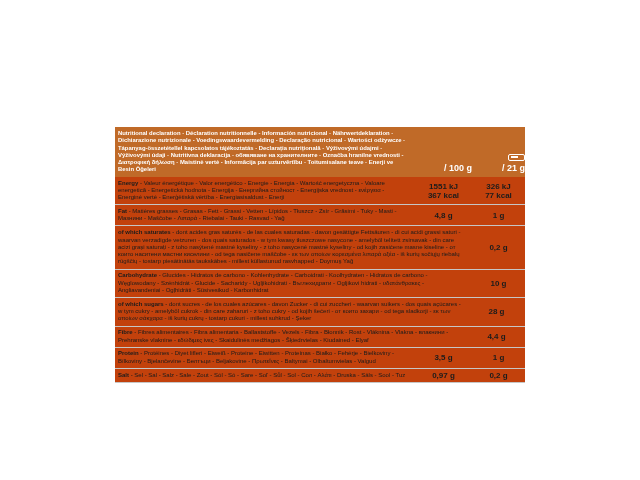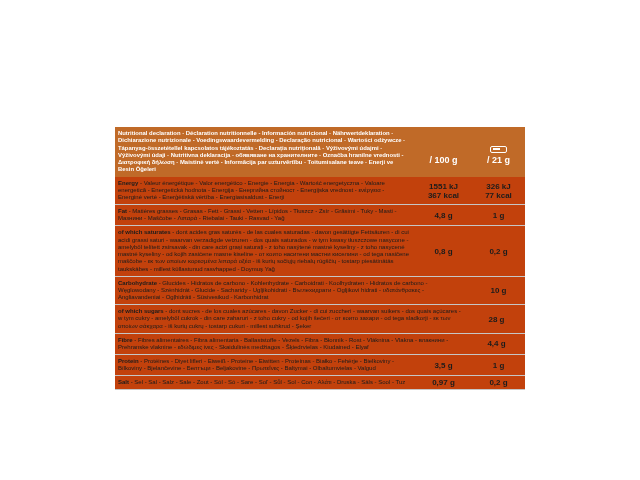--- a/index.html
+++ b/index.html
@@ -3,21 +3,21 @@
 <meta charset="utf-8">
 <style>
   html,body{margin:0;padding:0;background:#ffffff;}
   body{width:640px;height:480px;position:relative;overflow:hidden;
        font-family:"Liberation Sans","DejaVu Sans",sans-serif;color:#1c1c1c;}
   .label-table{position:absolute;left:115px;top:127px;width:410px;}
 
   
   .nl-header{background:#c06a28;color:#ffffff;display:flex;align-items:stretch;min-height:39px;box-sizing:border-box;}
   .nl-header-text{flex:1;font-size:5.9px;line-height:7.3px;font-weight:bold;padding:3px 6px 3px 3px;box-sizing:border-box;}
-  .nl-col{width:57px;display:flex;flex-direction:column;justify-content:flex-end;align-items:center;padding-bottom:12px;box-sizing:border-box;}
+  .nl-col{width:57px;display:flex;flex-direction:column;justify-content:flex-end;align-items:flex-end;padding-bottom:4px;box-sizing:border-box;}
   .nl-col.last{width:53px;}
   .nl-col-label{font-size:9px;font-weight:bold;white-space:nowrap;}
   .bar-icon{width:17px;height:7px;border:1px solid #ffffff;border-radius:2px;position:relative;margin-bottom:2px;box-sizing:border-box;}
   .bar-icon::after{content:"";position:absolute;left:2px;top:1.5px;width:7px;height:1.5px;background:#ffffff;}
 
   
   .nl-row{display:flex;border-bottom:1px solid #c6c6c6;background:#c2410c;}
   .cell-desc{flex:1;font-size:6px;line-height:7.3px;padding:2.8px 6px 2.8px 3px;box-sizing:border-box;}
   .cell-desc .term{font-weight:bold;}
   .cell-val{width:57px;display:flex;align-items:center;justify-content:center;text-align:center;
@@ -49,21 +49,20 @@
   </div>
 
   <div class="nl-row">
     <div class="cell-desc"><span class="term">Fat</span><span> - Matières grasses - Grasas - Fett - Grassi - Vetten - Lípidos - Tłuszcz - Zsír - Grăsimi - Tuky - Masti - Мазнини - Maščobe - Λιπαρά - Riebalai - Tauki - Rasvad - Yağ</span></div>
     <div class="cell-val">4,8 g</div>
     <div class="cell-val last">1 g</div>
   </div>
 
   <div class="nl-row">
     <div class="cell-desc"><span class="term">of which saturates</span><span> - dont acides gras saturés - de las cuales saturadas - davon gesättigte Fettsäuren - di cui acidi grassi saturi - waarvan verzadigde vetzuren - dos quais saturados - w tym kwasy tłuszczowe nasycone - amelyből telített zsírsavak - din care acizi grași saturați - z toho nasýtené mastné kyseliny - z toho nasycené mastné kyseliny - od kojih zasićene masne kiseline - от които наситени мастни киселини - od tega nasičene maščobe - εκ των οποίων κορεσμένα λιπαρά οξέα - iš kurių sočiųjų riebalų rūgščių - tostarp piesātinātās taukskābes - millest küllastunud rasvhapped - Doymuş Yağ</span></div>
-    <div class="cell-val">0,8 g</div>
     <div class="cell-val last">0,2 g</div>
   </div>
 
   <div class="nl-row">
     <div class="cell-desc"><span class="term">Carbohydrate</span><span> - Glucides - Hidratos de carbono - Kohlenhydrate - Carboidrati - Koolhydraten - Hidratos de carbono - Węglowodany - Szénhidrát - Glucide - Sacharidy - Ugljikohidrati - Въглехидрати - Ogljikovi hidrati - υδατάνθρακες - Angliavandeniai - Ogļhidrāti - Süsivesikud - Karbonhidrat</span></div>
     <div class="cell-val last">10 g</div>
   </div>
 
   <div class="nl-row">
     <div class="cell-desc"><span class="term">of which sugars</span><span> - dont sucres - de los cuales azúcares - davon Zucker - di cui zuccheri - waarvan suikers - dos quais açúcares - w tym cukry - amelyből cukrok - din care zaharuri - z toho cukry - od kojih šećeri - от които захари - od tega sladkorji - εκ των οποίων σάκχαρα - iš kurių cukrų - tostarp cukuri - millest suhkrud - Şeker</span></div>

